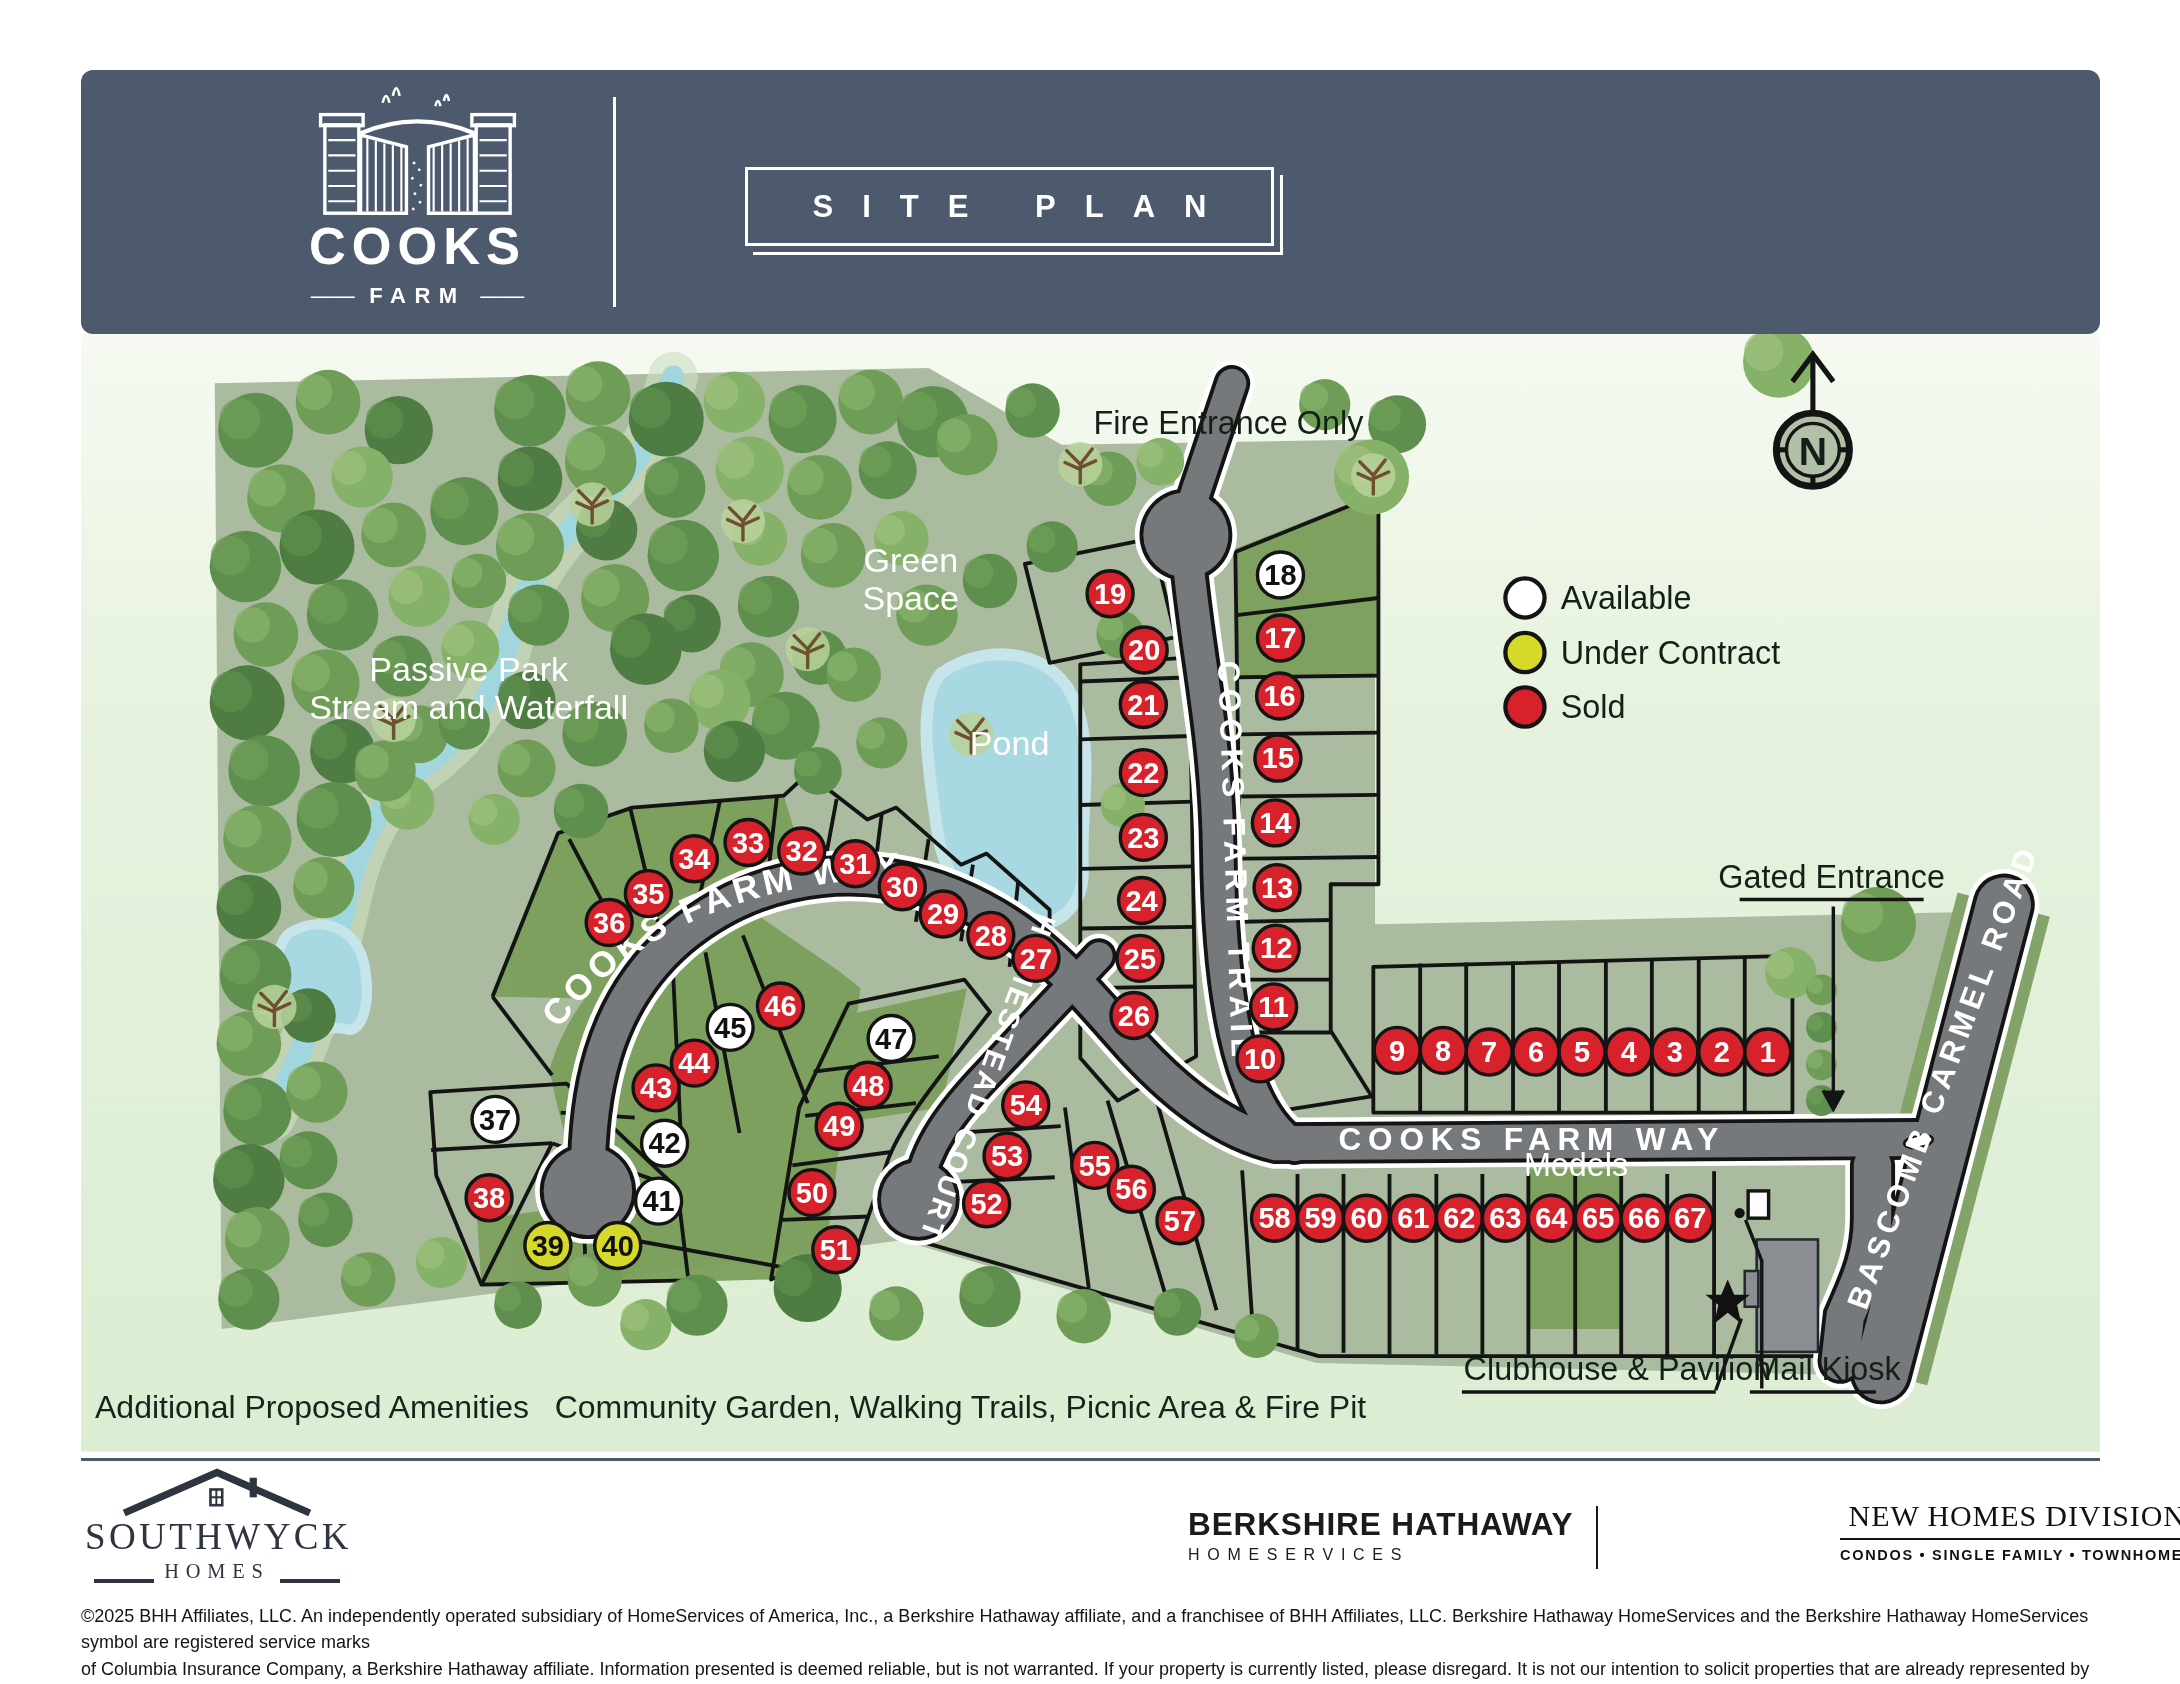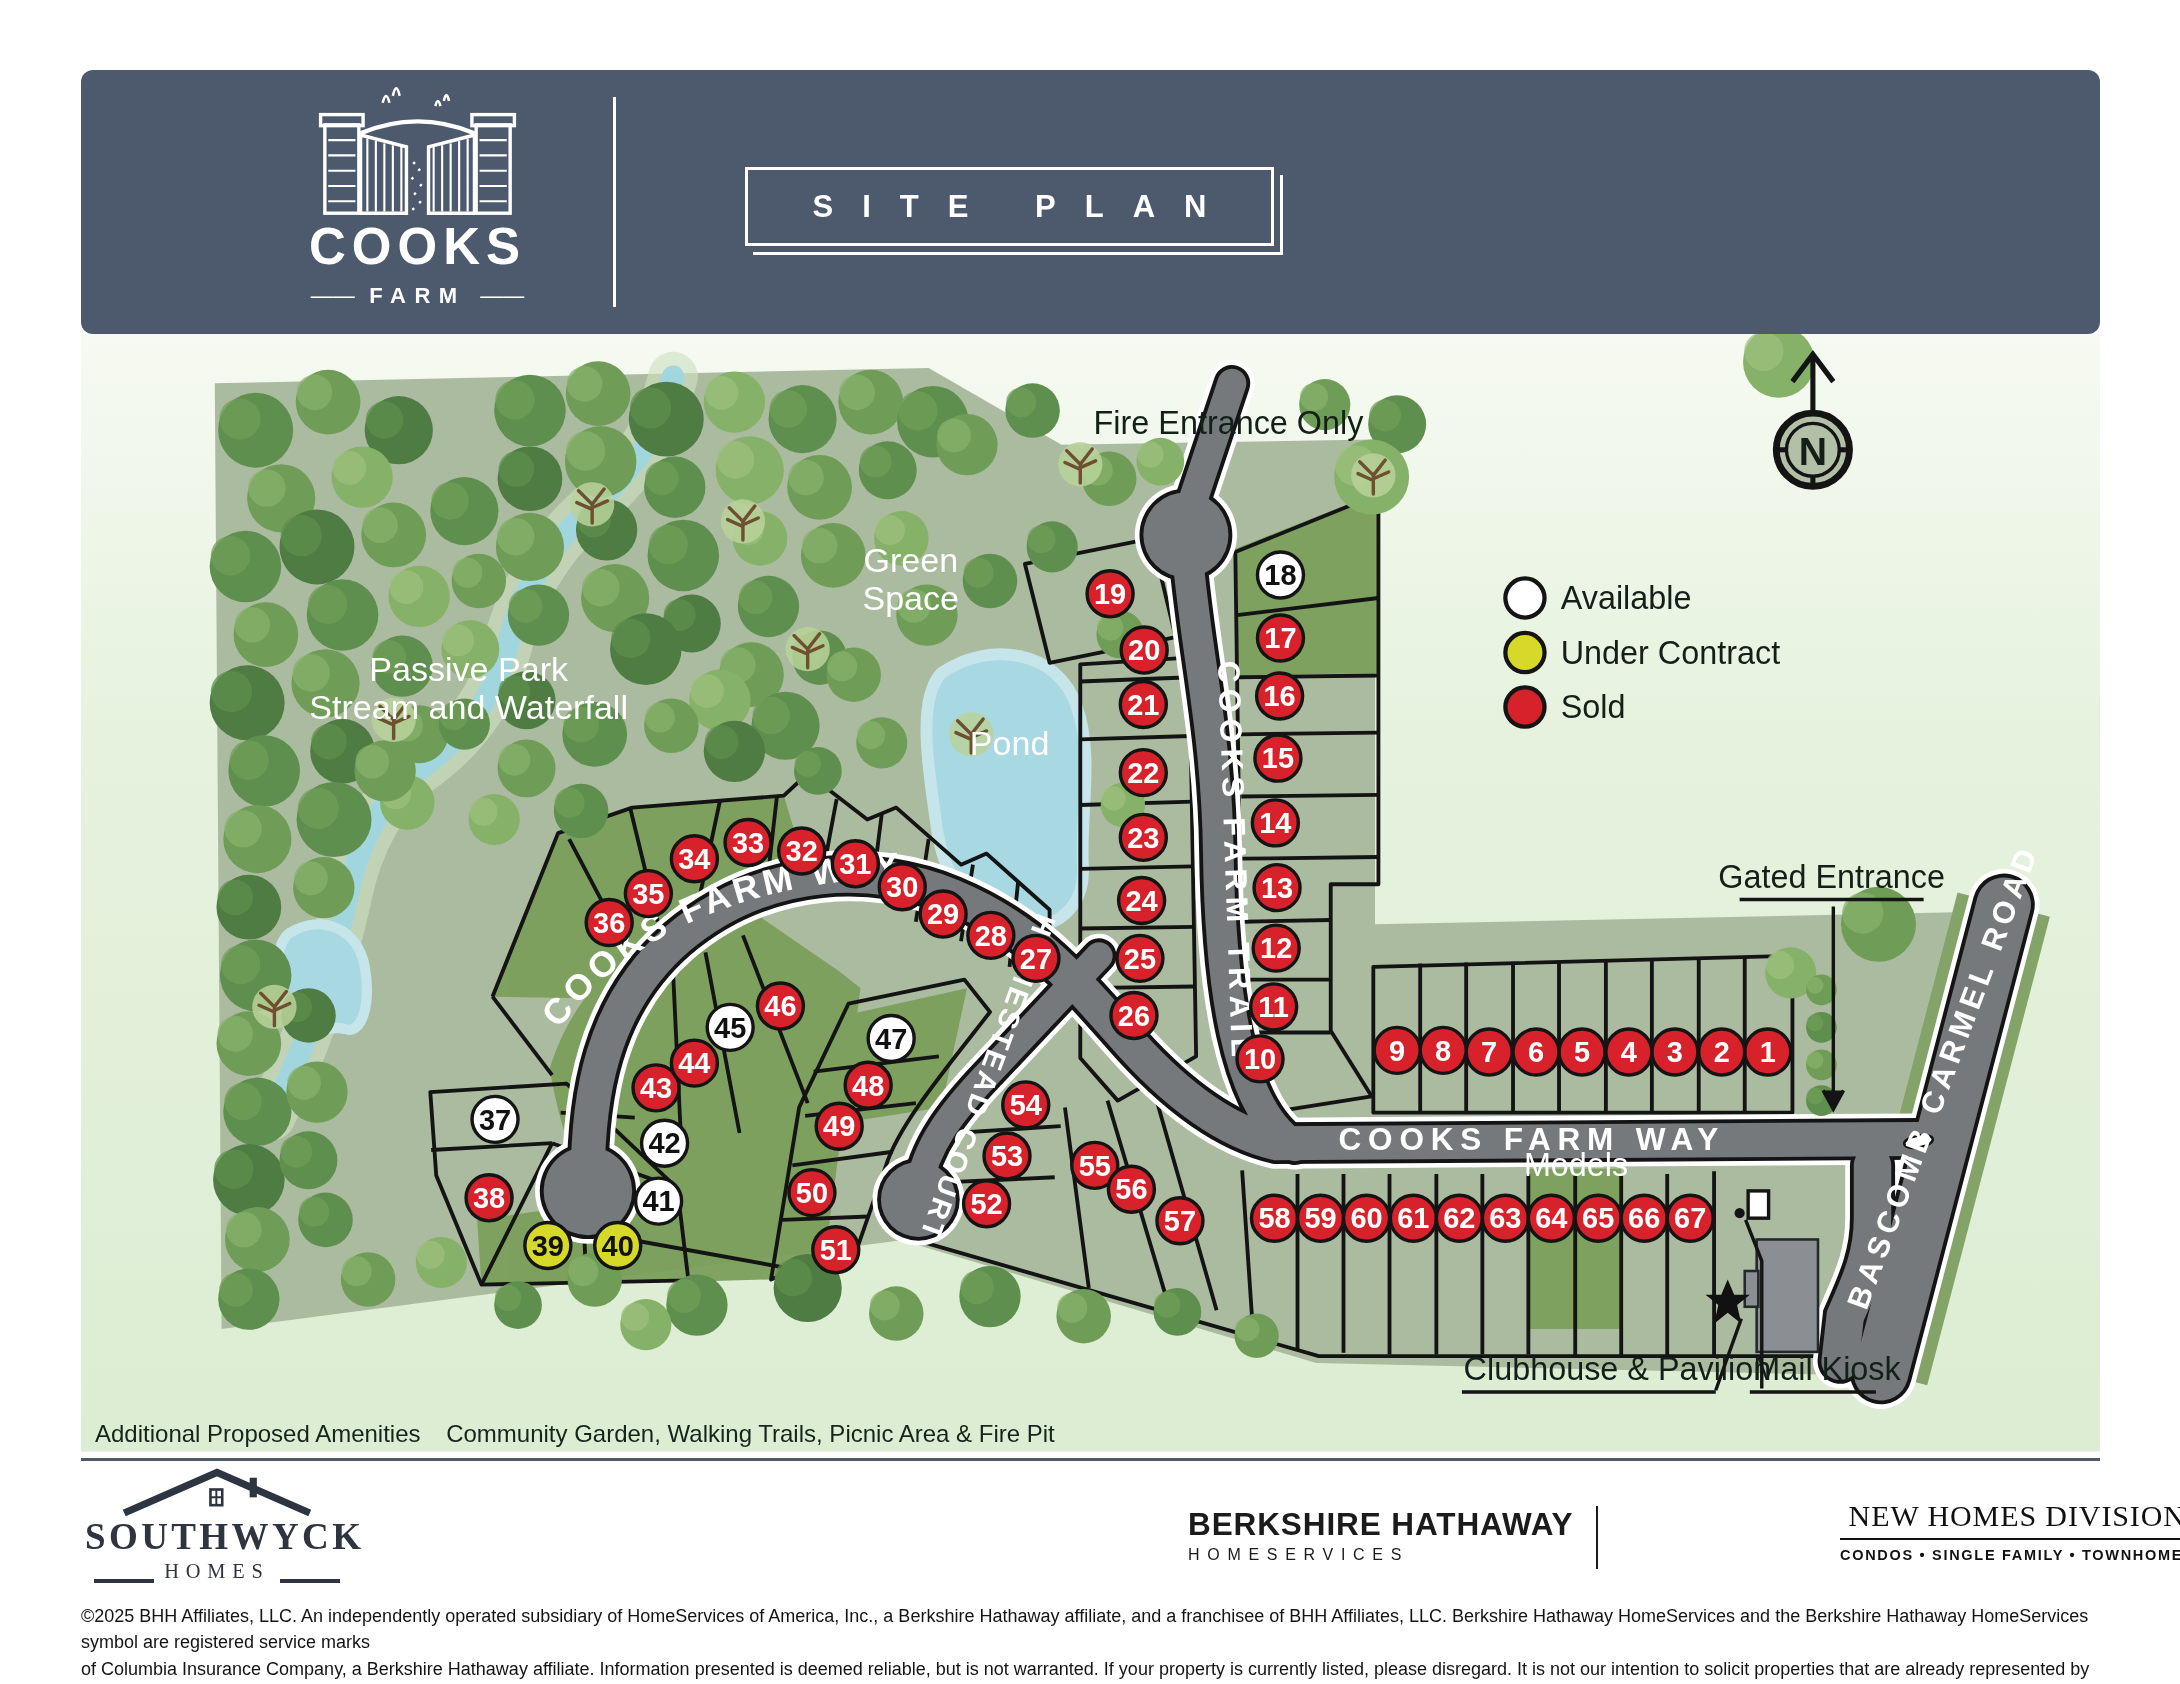--- a/index.html
+++ b/index.html
@@ -14,26 +14,26 @@
   .logo-sub .dash{letter-spacing:0;font-weight:normal;}
   .header-divider{position:absolute;left:532px;top:27px;width:2.6px;height:210px;background:#fff;}
   .title-box{position:absolute;left:664px;top:97px;width:523px;height:73px;border:3.4px solid #fff;}
   .title-box::after{content:"";position:absolute;left:5.1px;top:5.1px;right:-12px;bottom:-12px;
         border-right:3.4px solid #fff;border-bottom:3.4px solid #fff;pointer-events:none;}
   .title-box span{display:block;text-align:center;line-height:73px;color:#fff;
         font-size:31px;font-weight:bold;letter-spacing:29px;text-indent:29px;}
   
   .mapsvg{position:absolute;left:0;top:0;}
   
-  .amenities{position:absolute;left:95px;top:1420px;font-size:24px;color:#16251b;white-space:nowrap;}
+  .amenities{position:absolute;left:95px;top:1389px;font-size:32px;color:#16251b;white-space:nowrap;}
   .amenities .a2{margin-left:25.6px;}
   
   .footer-rule{position:absolute;left:81px;top:1458px;width:2019px;height:3.4px;background:#4d5a6e;}
   .sw-logo{position:absolute;left:85px;top:1462px;width:264px;text-align:center;color:#2e3440;}
-  .sw-name{font-family:"Liberation Serif",serif;font-size:37px;font-weight:bold;letter-spacing:3.4px;margin-top:-5.1px;text-align:center;}
+  .sw-name{font-family:"Liberation Serif",serif;font-size:37px;font-weight:normal;letter-spacing:3.4px;margin-top:-5.1px;text-align:center;}
   .sw-homes{display:flex;align-items:flex-end;justify-content:center;gap:10.2px;margin-top:1.7px;}
   .sw-homes .bar{flex:0 0 60px;height:3.4px;background:#2e3440;}
   .sw-homes .txt{font-family:"Liberation Serif",serif;font-size:20.4px;letter-spacing:6.8px;}
   .contact{position:absolute;left:396px;top:1489px;font-size:39px;font-style:italic;color:#33383d;white-space:nowrap;}
   .contact .sep{color:#c8b98e;margin:0 19px;font-style:normal;}
   .bhhs{position:absolute;left:1188px;top:1506px;display:flex;align-items:flex-start;color:#1b1b1b;}
   .bhhs-left{text-align:left;}
   .bhhs-1{font-size:31.5px;font-weight:bold;letter-spacing:0.9px;}
   .bhhs-2{font-size:16px;font-weight:normal;letter-spacing:7.7px;margin-top:3.4px;}
   .bhhs-div{width:2.6px;height:63px;background:#1b1b1b;margin:0 22px;}

